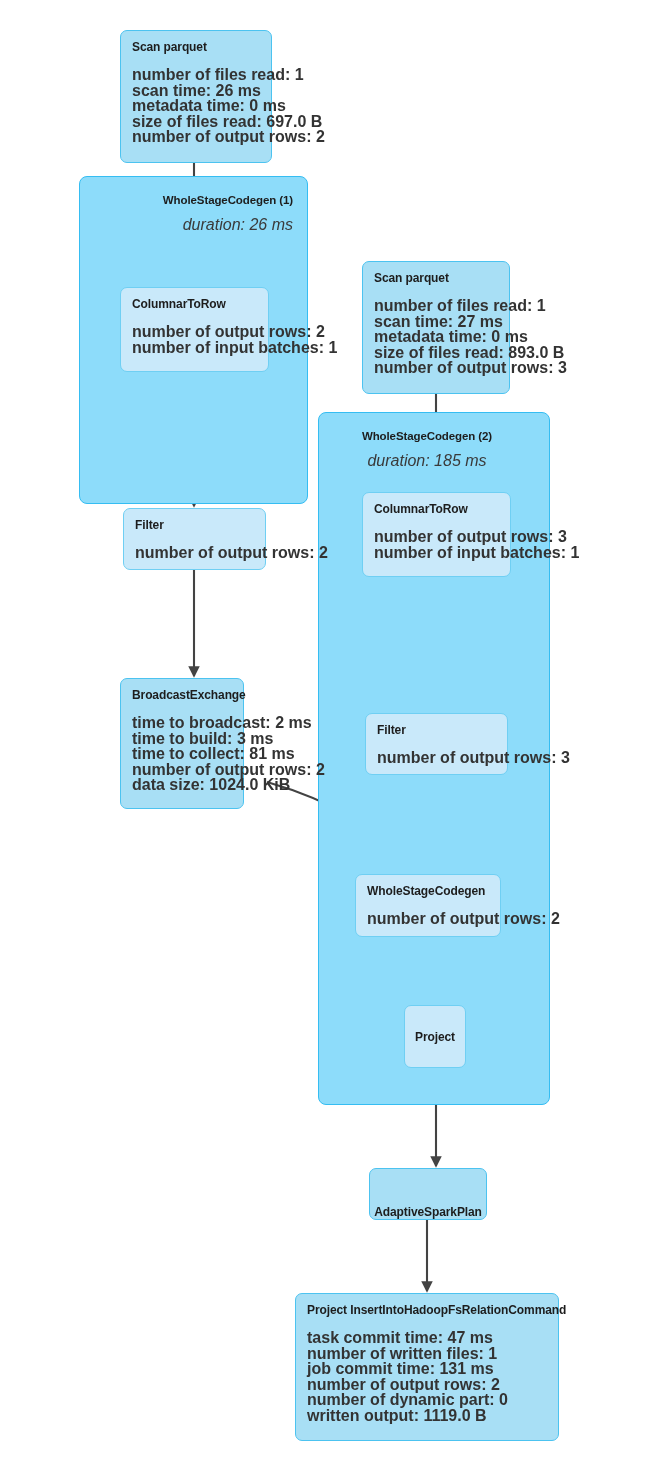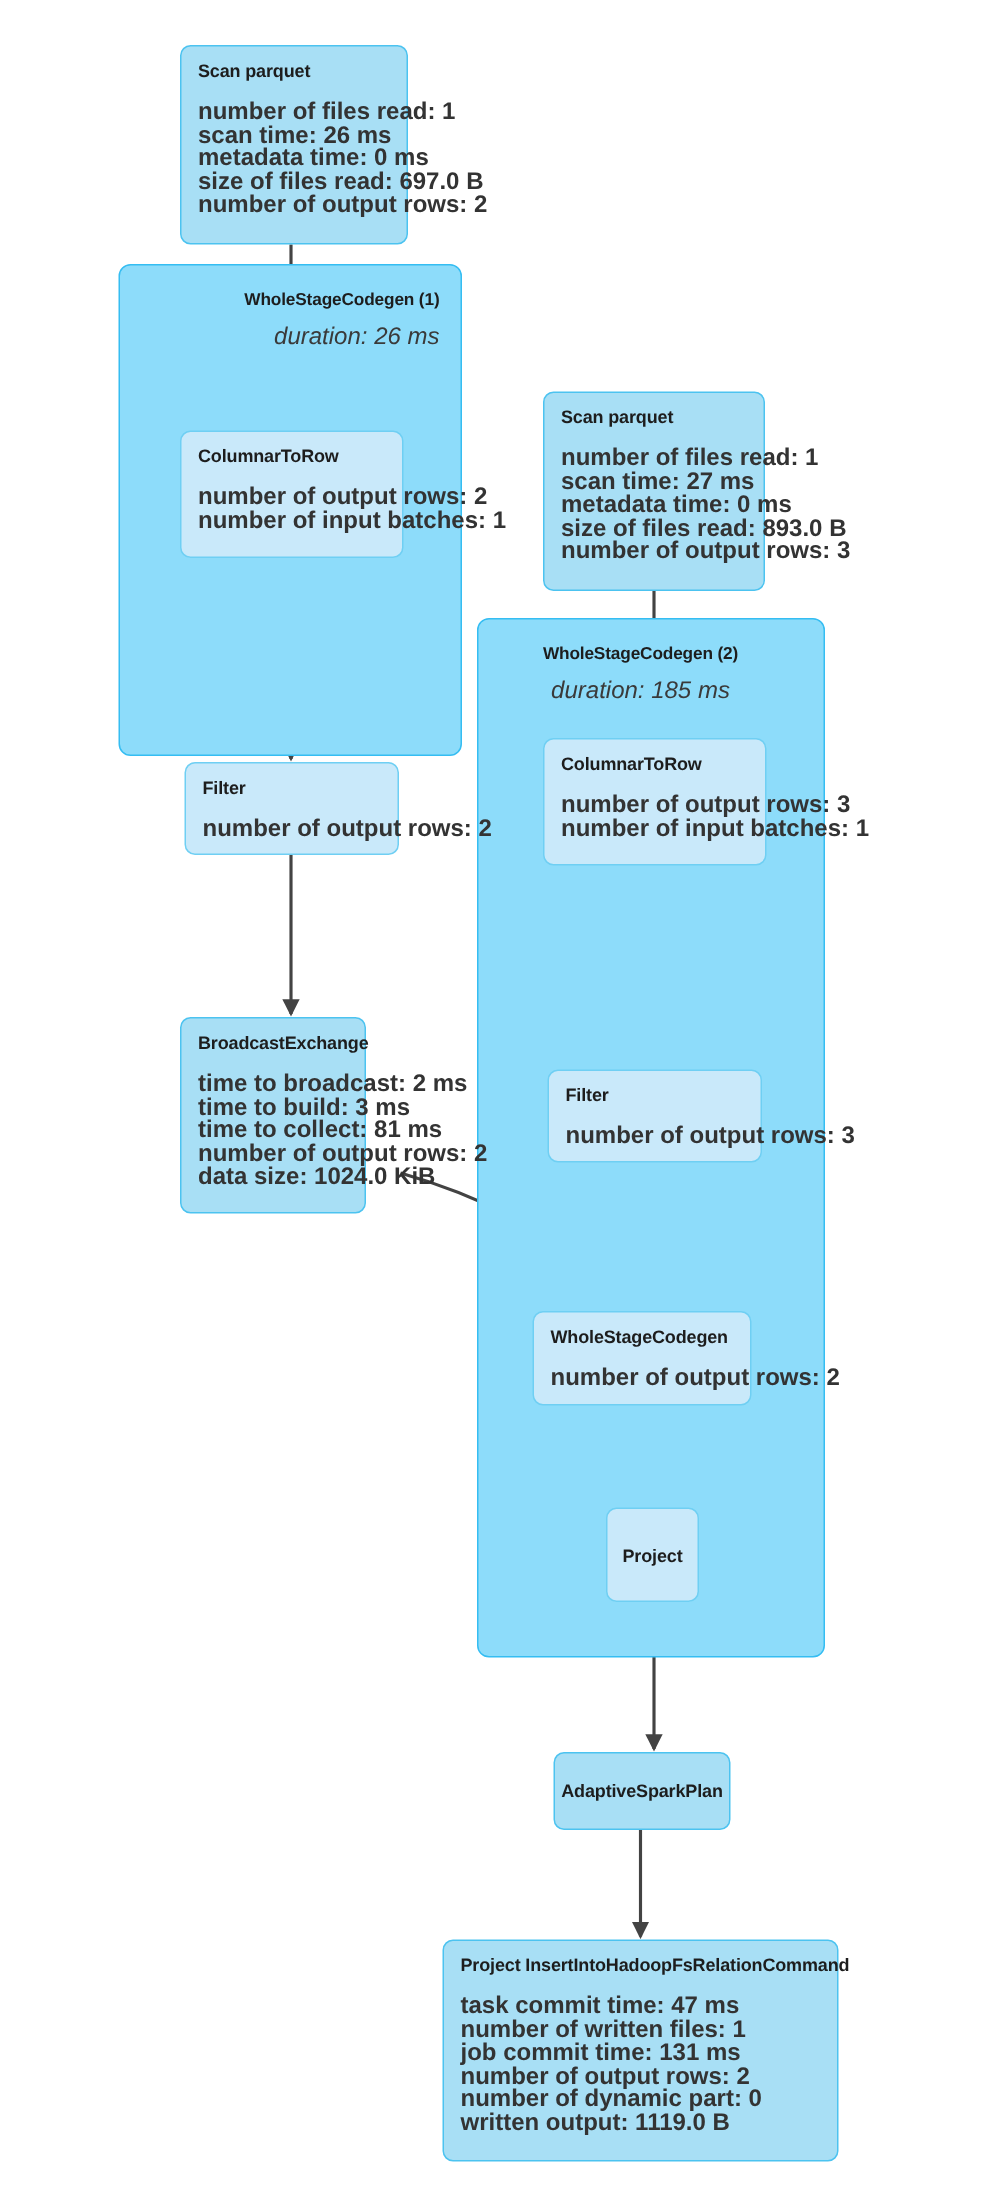--- a/index.html
+++ b/index.html
@@ -214,21 +214,21 @@
     <div class="node-title">WholeStageCodegen</div>
     <div class="node-metrics">
       <div class="node-metric">number of output rows: 2</div>
     </div>
   </div>
 
   <div class="node inner centered" style="left:404px; top:1005px; width:62px; height:63px;">
     <div class="node-title">Project</div>
   </div>
 
-  <div class="node centered" style="left:369px; top:1168px; width:118px; height:52px;">
+  <div class="node centered" style="left:369px; top:1168px; width:118px; height:52px;align-items:flex-end;">
     <div class="node-title">AdaptiveSparkPlan</div>
   </div>
 
   <div class="node" style="left:295px; top:1293px; width:264px; height:148px;">
     <div class="node-title">Project InsertIntoHadoopFsRelationCommand</div>
     <div class="node-metrics">
       <div class="node-metric">task commit time: 47 ms</div>
       <div class="node-metric">number of written files: 1</div>
       <div class="node-metric">job commit time: 131 ms</div>
       <div class="node-metric">number of output rows: 2</div>

